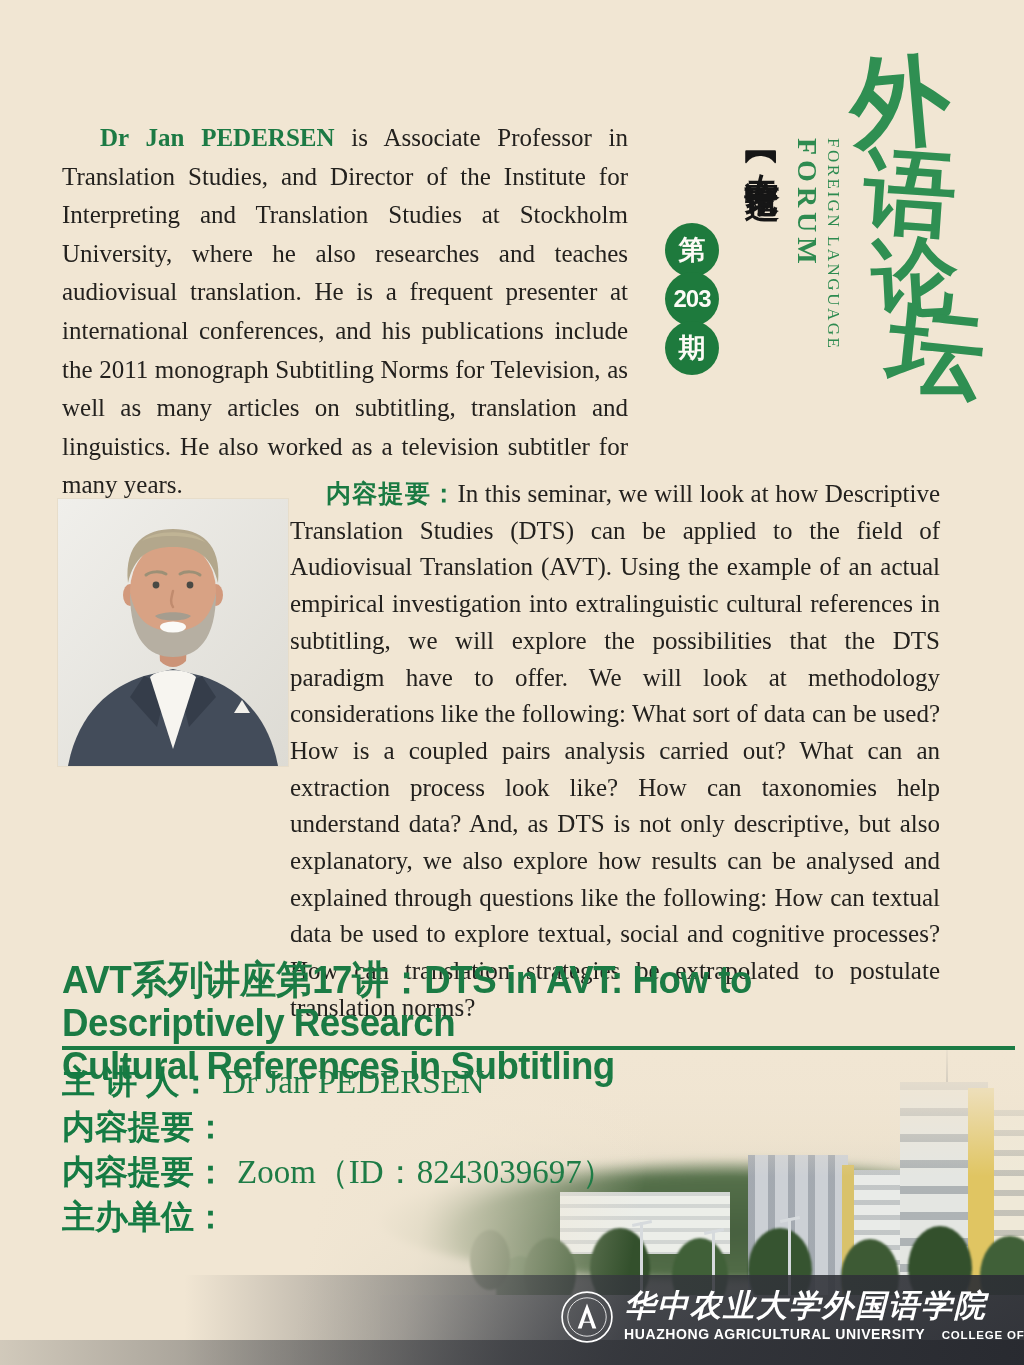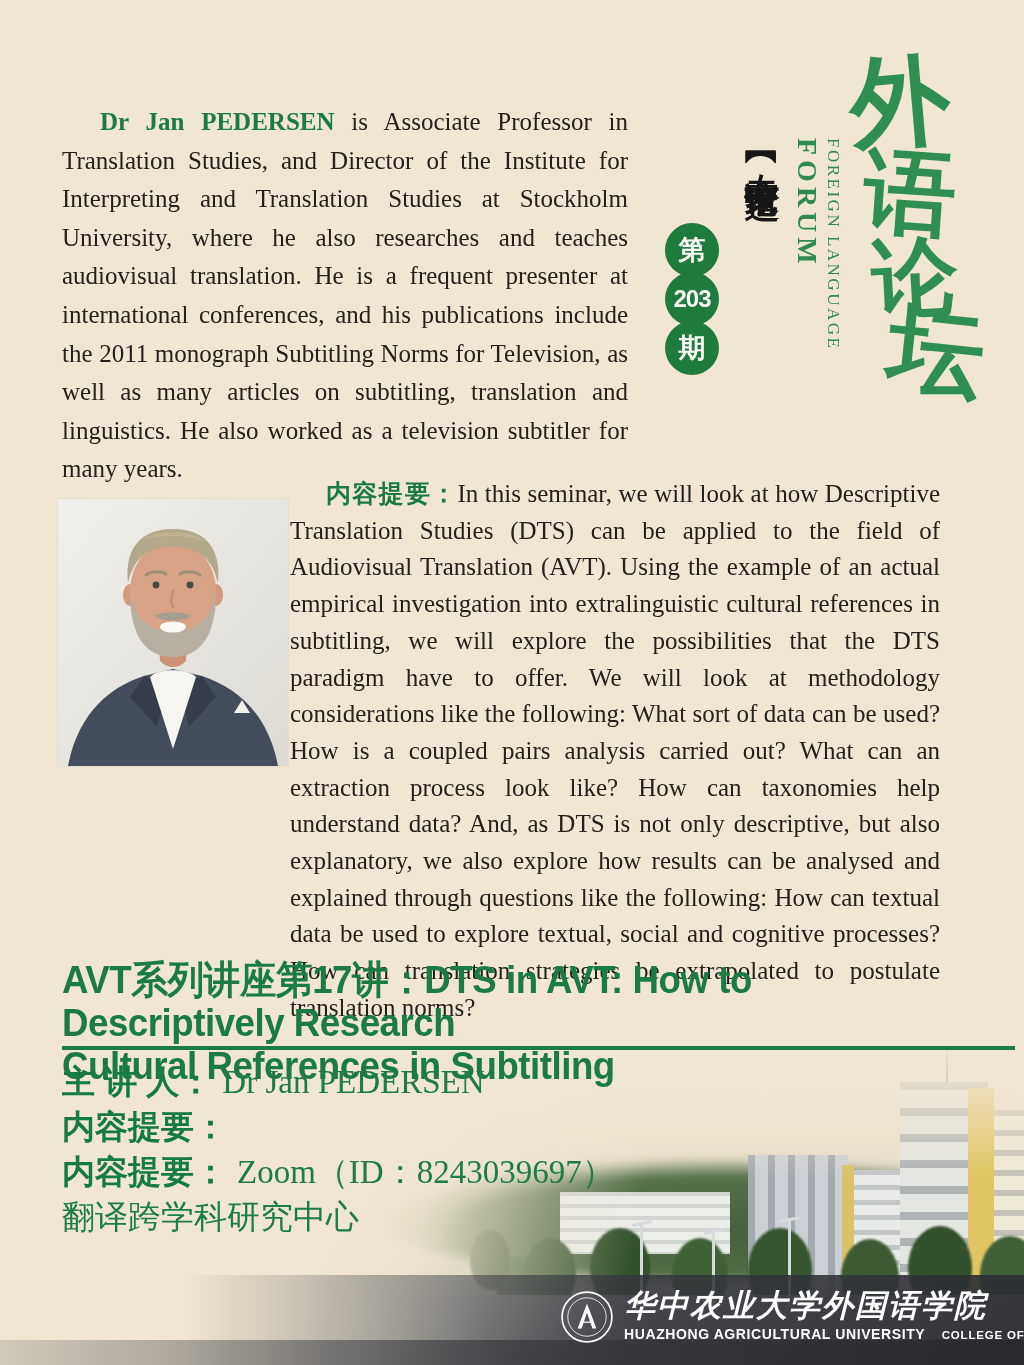--- a/index.html
+++ b/index.html
@@ -3,21 +3,21 @@
 <meta charset="utf-8">
 <style>
   html,body{margin:0;padding:0;}
   .poster{
     position:relative; width:1024px; height:1365px; overflow:hidden;
     background:#f1e6d3;
     font-family:"Liberation Serif", serif;
   }
   
   .bio{
-    position:absolute; left:62px; top:78px; width:566px;
+    position:absolute; left:62px; top:94px; width:566px;
     font-size:25px; line-height:38.6px; color:#23211e;
     text-align:justify; text-indent:38px;
   }
   .bio .speaker-name{ color:#1c7a44; font-weight:bold; }
   
   .issue-circles{ position:absolute; left:665px; top:223px; width:56px; }
   .issue-circle{
     width:54px; height:54px; border-radius:50%; background:#1e7a3d;
     color:#fdfbf6; display:flex; align-items:center; justify-content:center;
     font-family:"Liberation Sans", sans-serif; font-weight:bold; font-size:27px;
@@ -233,21 +233,21 @@
         <span class="detail-value">Dr Jan PEDERSEN</span>
       </div>
       <div class="detail-row">
         <span class="detail-label">内容提要：</span>
       </div>
       <div class="detail-row">
         <span class="detail-label">内容提要：</span>
         <span class="detail-value">Zoom（ID：8243039697）</span>
       </div>
       <div class="detail-row">
-        <span class="detail-value">翻译跨学科研究中心</span>
+        <span class="detail-label">主办单位：</span>
       </div>
     </div>
 
   </div>
 
   <div class="footer-logo">
     <svg class="seal" viewBox="0 0 52 52">
       <circle cx="26" cy="26" r="24" fill="none" stroke="#ffffff" stroke-width="1.6"></circle>
       <circle cx="26" cy="26" r="18.5" fill="none" stroke="#ffffff" stroke-width="0.8"></circle>
       <path d="M26,13 L17,37 L20.8,37 L26,22 L31.2,37 L35,37 Z" fill="#ffffff"></path>

